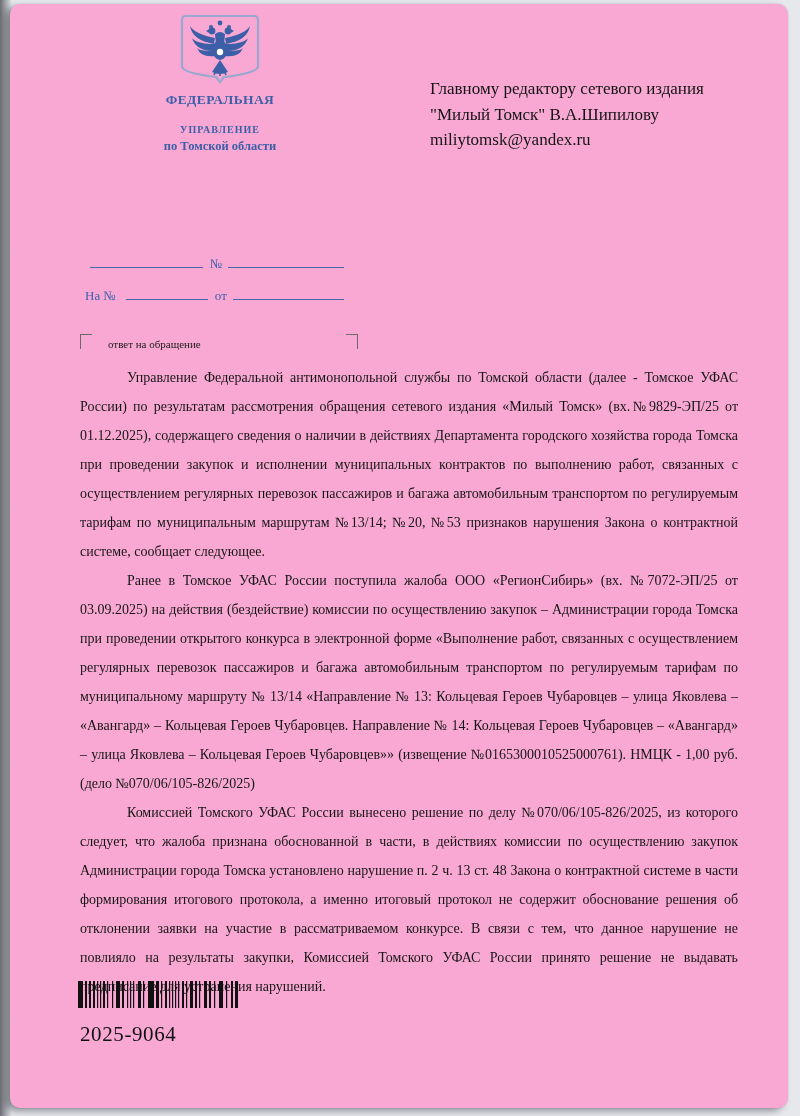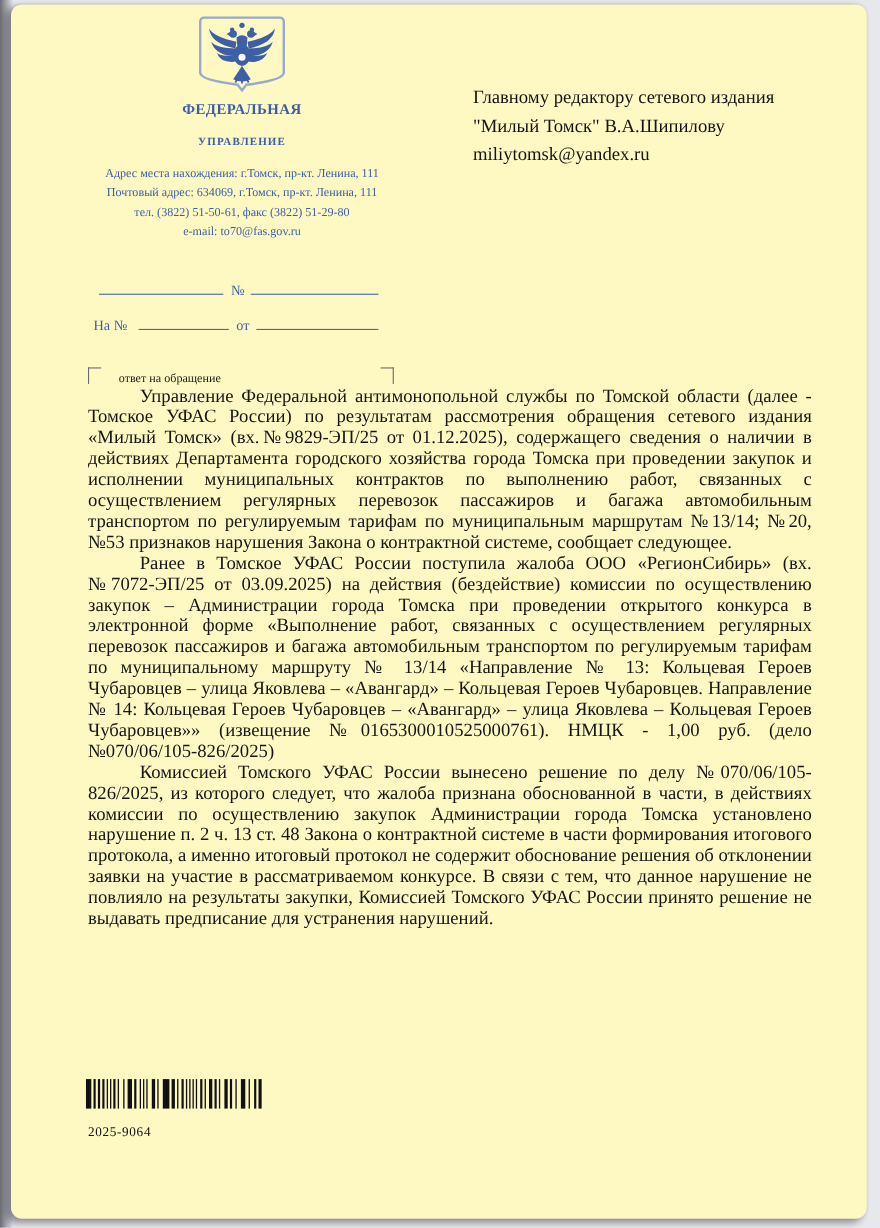--- a/index.html
+++ b/index.html
@@ -9,21 +9,21 @@
     overflow: hidden;
     font-family: "Liberation Serif", serif;
   }
   .photo-edge {
     position: absolute; left: 0; top: 0; width: 12px; height: 1116px;
     background: linear-gradient(to right, rgba(25,28,38,0.6), rgba(25,28,38,0));
   }
   .page {
     position: absolute; left: 10px; top: 4px;
     width: 778px; height: 1104px;
-    background: #fef9c3;
+    background: #f9a8d4;
     border-radius: 10px;
     box-shadow: -5px 3px 7px rgba(40,42,55,0.45), 0 0 2px rgba(0,0,0,0.12);
   }
   
   .letterhead {
     position: absolute; left: 40px; top: 10px; width: 340px;
     text-align: center; color: #3c5fa7;
   }
   .emblem { display: block; margin: 0 auto; width: 82px; height: 70px; }
   .org-name { font-weight: bold; font-size: 13.5px; line-height: 1.4; letter-spacing: 0.4px; margin-top: 7px; }
@@ -47,28 +47,28 @@
   }
   
   .subject-zone { position: absolute; left: 70px; top: 330px; width: 278px; height: 28px; }
   .corner-left  { position: absolute; left: 0; top: 0; width: 11px; height: 14px;
                   border-left: 1.5px solid #6a6a6a; border-top: 1.5px solid #6a6a6a; }
   .corner-right { position: absolute; right: 0; top: 0; width: 11px; height: 14px;
                   border-right: 1.5px solid #6a6a6a; border-top: 1.5px solid #6a6a6a; }
   .subject-text { position: absolute; left: 28px; top: 4px; font-size: 11px; color: #1b1b1b; }
   
   .body-text {
-    position: absolute; left: 70px; top: 346px; width: 658px;
-    font-size: 17px; line-height: 19px; color: #161616;
+    position: absolute; left: 70px; top: 359px; width: 658px;
+    font-size: 14px; line-height: 29px; color: #161616;
     text-align: justify;
   }
   .body-text p { margin: 0; text-indent: 47px; }
   
   .barcode { position: absolute; left: 68px; top: 977px; width: 160px; height: 27px; }
-  .barcode-number { position: absolute; left: 70px; top: 1018px; font-size: 12px; letter-spacing: 0.6px; color: #111; }
+  .barcode-number { position: absolute; left: 70px; top: 1018px; font-size: 21px; letter-spacing: 0.6px; color: #111; }
 </style>
 </head>
 <body>
 
 <div class="photo-edge"></div>
 
 <div class="page">
 
   <div class="letterhead">
     <svg class="emblem" viewBox="0 0 82 70" aria-hidden="true">
@@ -92,26 +92,21 @@
         <path d="M41 46 L33 58 Q41 62 49 58 Z"></path>
         <path d="M37 57 L35 61 M41 58 L41 62 M45 57 L47 61" stroke="#3c5fa7" stroke-width="1.6"></path>
         <circle cx="41" cy="38" r="3.2" fill="#ffffff"></circle>
       </g>
     </svg>
     <div class="org-name">
       <div>ФЕДЕРАЛЬНАЯ</div>
     </div>
     <div class="office-title">УПРАВЛЕНИЕ</div>
     <div class="office-sub">
-    </div>
-    <div class="addr">
-      <div>Адрес места нахождения: г.Томск, пр-кт. Ленина, 111</div>
-      <div>Почтовый адрес: 634069, г.Томск, пр-кт. Ленина, 111</div>
-      <div>тел. (3822) 51-50-61, факс (3822) 51-29-80</div>
-      <div>e-mail: to70@fas.gov.ru</div>
+      <div>по Томской области</div>
     </div>
   </div>
 
   <div class="ref-row ref-row-1">
     <span class="blank-line bl-1"></span><span class="ref-label">№</span><span class="blank-line bl-2"></span>
   </div>
   <div class="ref-row ref-row-2">
     <span>На №</span><span class="blank-line bl-3"></span><span class="ref-label">от</span><span class="blank-line bl-4"></span>
   </div>
 

